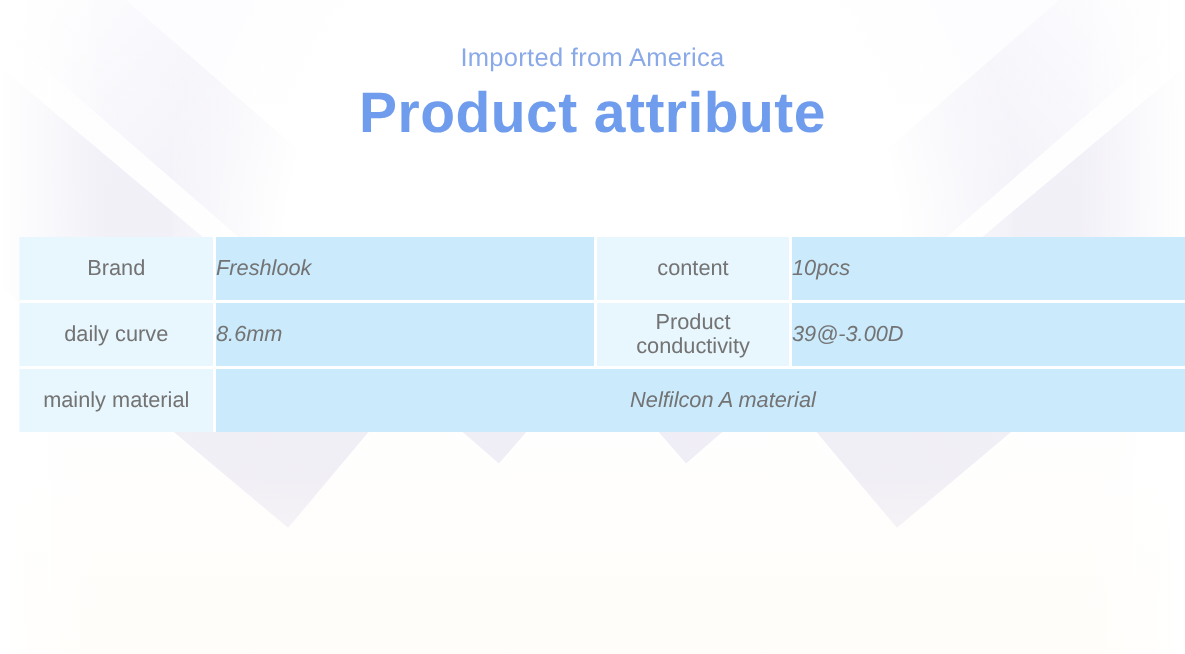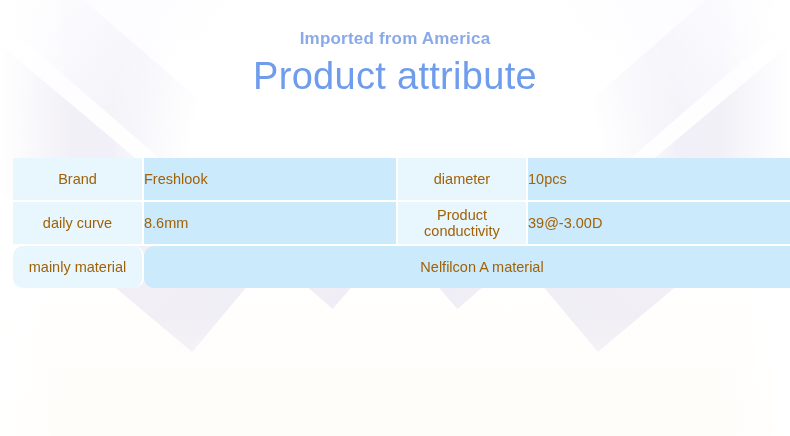--- a/index.html
+++ b/index.html
@@ -82,64 +82,65 @@
     position: absolute;
     left: 0; right: 0; top: 28px;
     text-align: center;
     z-index: 3;
   }
   #subtitle {
     font-size: 17px;
     color: #8aa9e8;
     letter-spacing: .2px;
     line-height: 22px;
-    font-weight: 700;
+    font-weight: 400;
   }
   #title {
     font-size: 38px;
     color: #6f9cec;
     line-height: 48px;
-    font-weight: 400;
+    font-weight: 700;
     letter-spacing: .3px;
     margin-top: 2px;
   }
 
   
   #attribute-table {
     position: absolute;
     left: 13px;
     top: 158px;
     width: 765px;
     border-collapse: separate;
     border-spacing: 0;
     z-index: 4;
     table-layout: fixed;
   }
   #attribute-table td {
     height: 42px;
     padding: 0 0;
     font-size: 14.5px;
-    color: #a16207;
+    color: #737373;
     vertical-align: middle;
     border-bottom: 2px solid #ffffff;
     border-right: 2px solid #ffffff;
     line-height: 1.12;
   }
-  #attribute-table tr:last-child td { border-bottom: none; border-radius: 10px; }
+  #attribute-table tr:last-child td { border-bottom: none; }
   #attribute-table td.last-col { border-right: none; }
 
   td.label-cell {
     background: #e8f6fd;
     text-align: center;
     padding: 0 6px;
   }
   td.value-cell {
     background: #cbeafc;
     text-align: left;
     padding-left: 14px;
+    font-style: italic;
   }
   td.value-cell.center { text-align: center; padding-left: 0; }
 
   
   .c1 { width: 129px; }
   .c2 { width: 252px; }
   .c3 { width: 128px; }
   .c4 { width: 292px; }
 </style>
 </head>
@@ -158,21 +159,21 @@
 <div id="header">
   <div id="subtitle">Imported from America</div>
   <div id="title">Product attribute</div>
 </div>
 
 <table id="attribute-table">
   <tbody>
     <tr>
       <td class="label-cell c1">Brand</td>
       <td class="value-cell c2">Freshlook</td>
-      <td class="label-cell c3">diameter</td>
+      <td class="label-cell c3">content</td>
       <td class="value-cell c4 last-col">10pcs</td>
     </tr>
     <tr>
       <td class="label-cell c1">daily curve</td>
       <td class="value-cell c2">8.6mm</td>
       <td class="label-cell c3">Product conductivity</td>
       <td class="value-cell c4 last-col">39@-3.00D</td>
     </tr>
     <tr>
       <td class="label-cell c1">mainly material</td>

